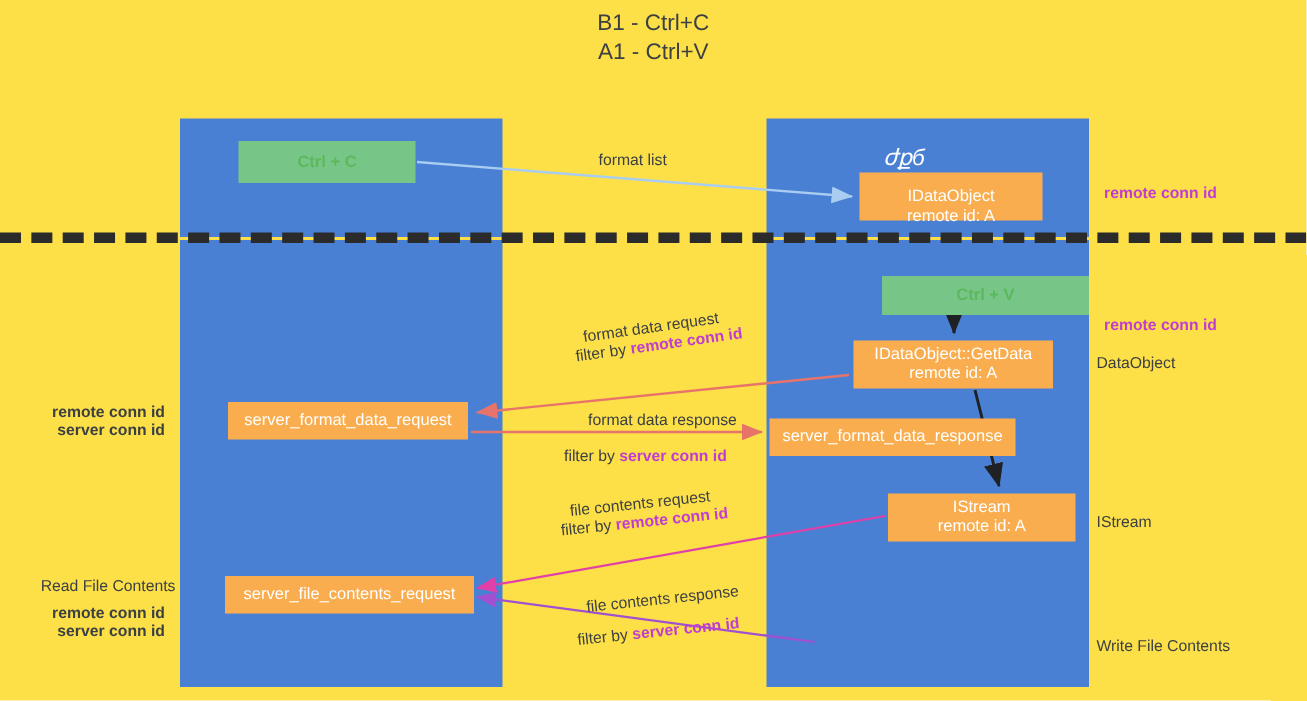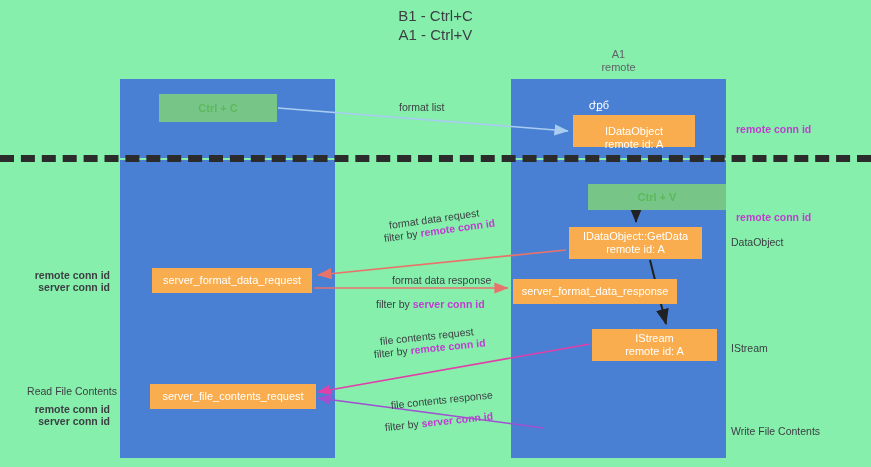--- a/index.html
+++ b/index.html
@@ -7,21 +7,21 @@
     padding: 0;
     background: #ffffff;
   }
   body {
     font-family: "Liberation Sans", sans-serif;
   }
   #stage {
     position: relative;
     width: 871px;
     height: 467px;
-    background: #86efac;
+    background: #fde047;
     overflow: hidden;
   }
   .abs { position: absolute; }
 
   
   .title {
     left: 0; top: 6px;
     width: 871px;
     text-align: center;
     font-size: 15px;
@@ -80,22 +80,23 @@
   .n-sfdresp  { left: 513px; top: 279px; width: 164px; height: 25px; }
   .n-istream  { left: 592px; top: 329px; width: 125px; height: 32px; }
   .n-sfcreq   { left: 150px; top: 384px; width: 166px; height: 25px; }
   .n-sfcresp  { left: 548px; top: 418px; width: 156px; height: 25px; }
 
   
   .glitch {
     position: absolute;
     left: 0; top: 0;
     color: #ffffff;
-    font-size: 11px;
-    line-height: 13px;
+    font-size: 15px;
+    line-height: 13px;
+    font-style: italic;
   }
 
   
   .ann {
     font-size: 10.5px;
     line-height: 13px;
     color: #3c4043;
     white-space: nowrap;
   }
   .purple { color: #c13cd0; font-weight: bold; }
@@ -136,22 +137,20 @@
 <div id="stage">
 
   <div class="abs lane b1-top"></div>
   <div class="abs lane b1-bot"></div>
   <div class="abs lane a1-top"></div>
   <div class="abs lane a1-bot"></div>
 
   <div class="abs title">B1 - Ctrl+C
 A1 - Ctrl+V</div>
 
-  <div class="abs col-head a1">A1
-remote</div>
 
   <svg class="overlay">
     <defs>
       <marker id="ah-blue" markerWidth="9" markerHeight="7" refX="8.5" refY="3.5" orient="auto">
         <polygon points="0 0, 9 3.5, 0 7" fill="#a8cdf0"></polygon>
       </marker>
       <marker id="ah-red" markerWidth="9" markerHeight="7" refX="8.5" refY="3.5" orient="auto">
         <polygon points="0 0, 9 3.5, 0 7" fill="#e8736a"></polygon>
       </marker>
       <marker id="ah-pink" markerWidth="9" markerHeight="7" refX="8.5" refY="3.5" orient="auto">

